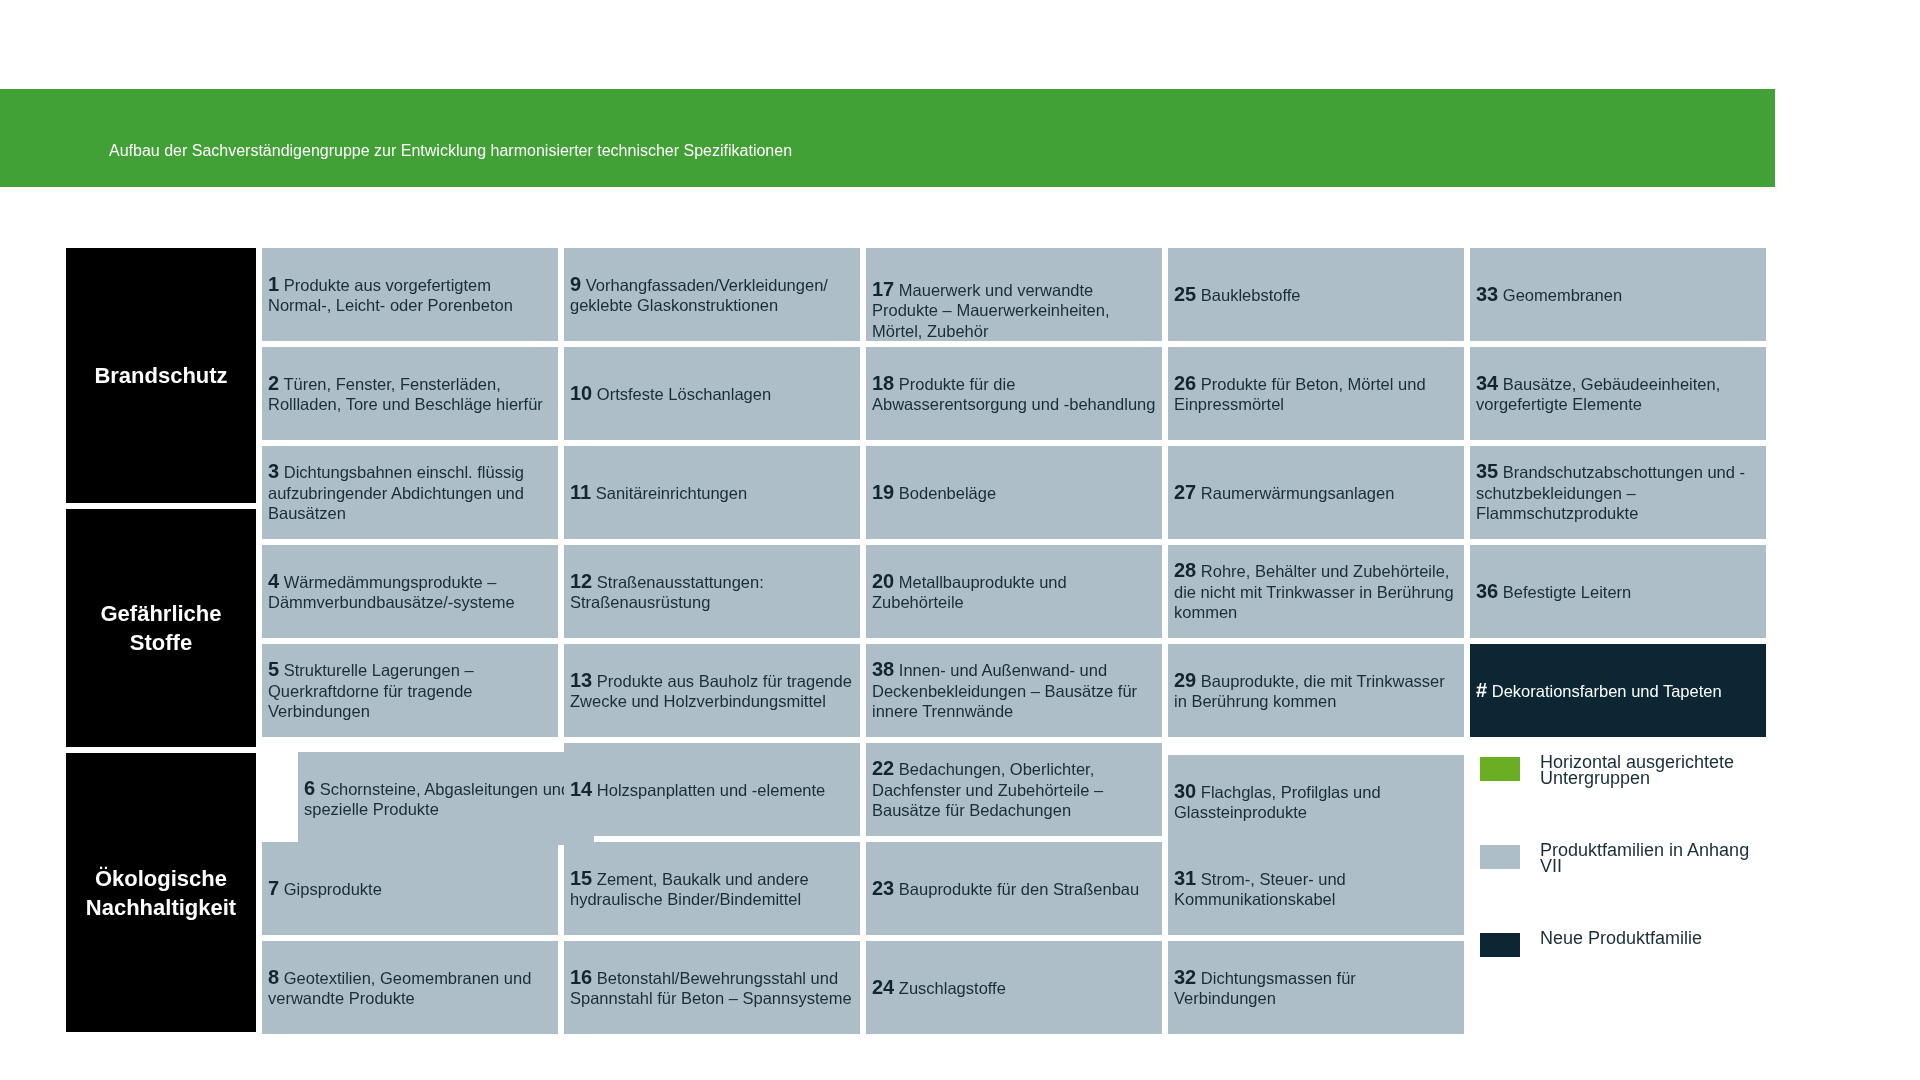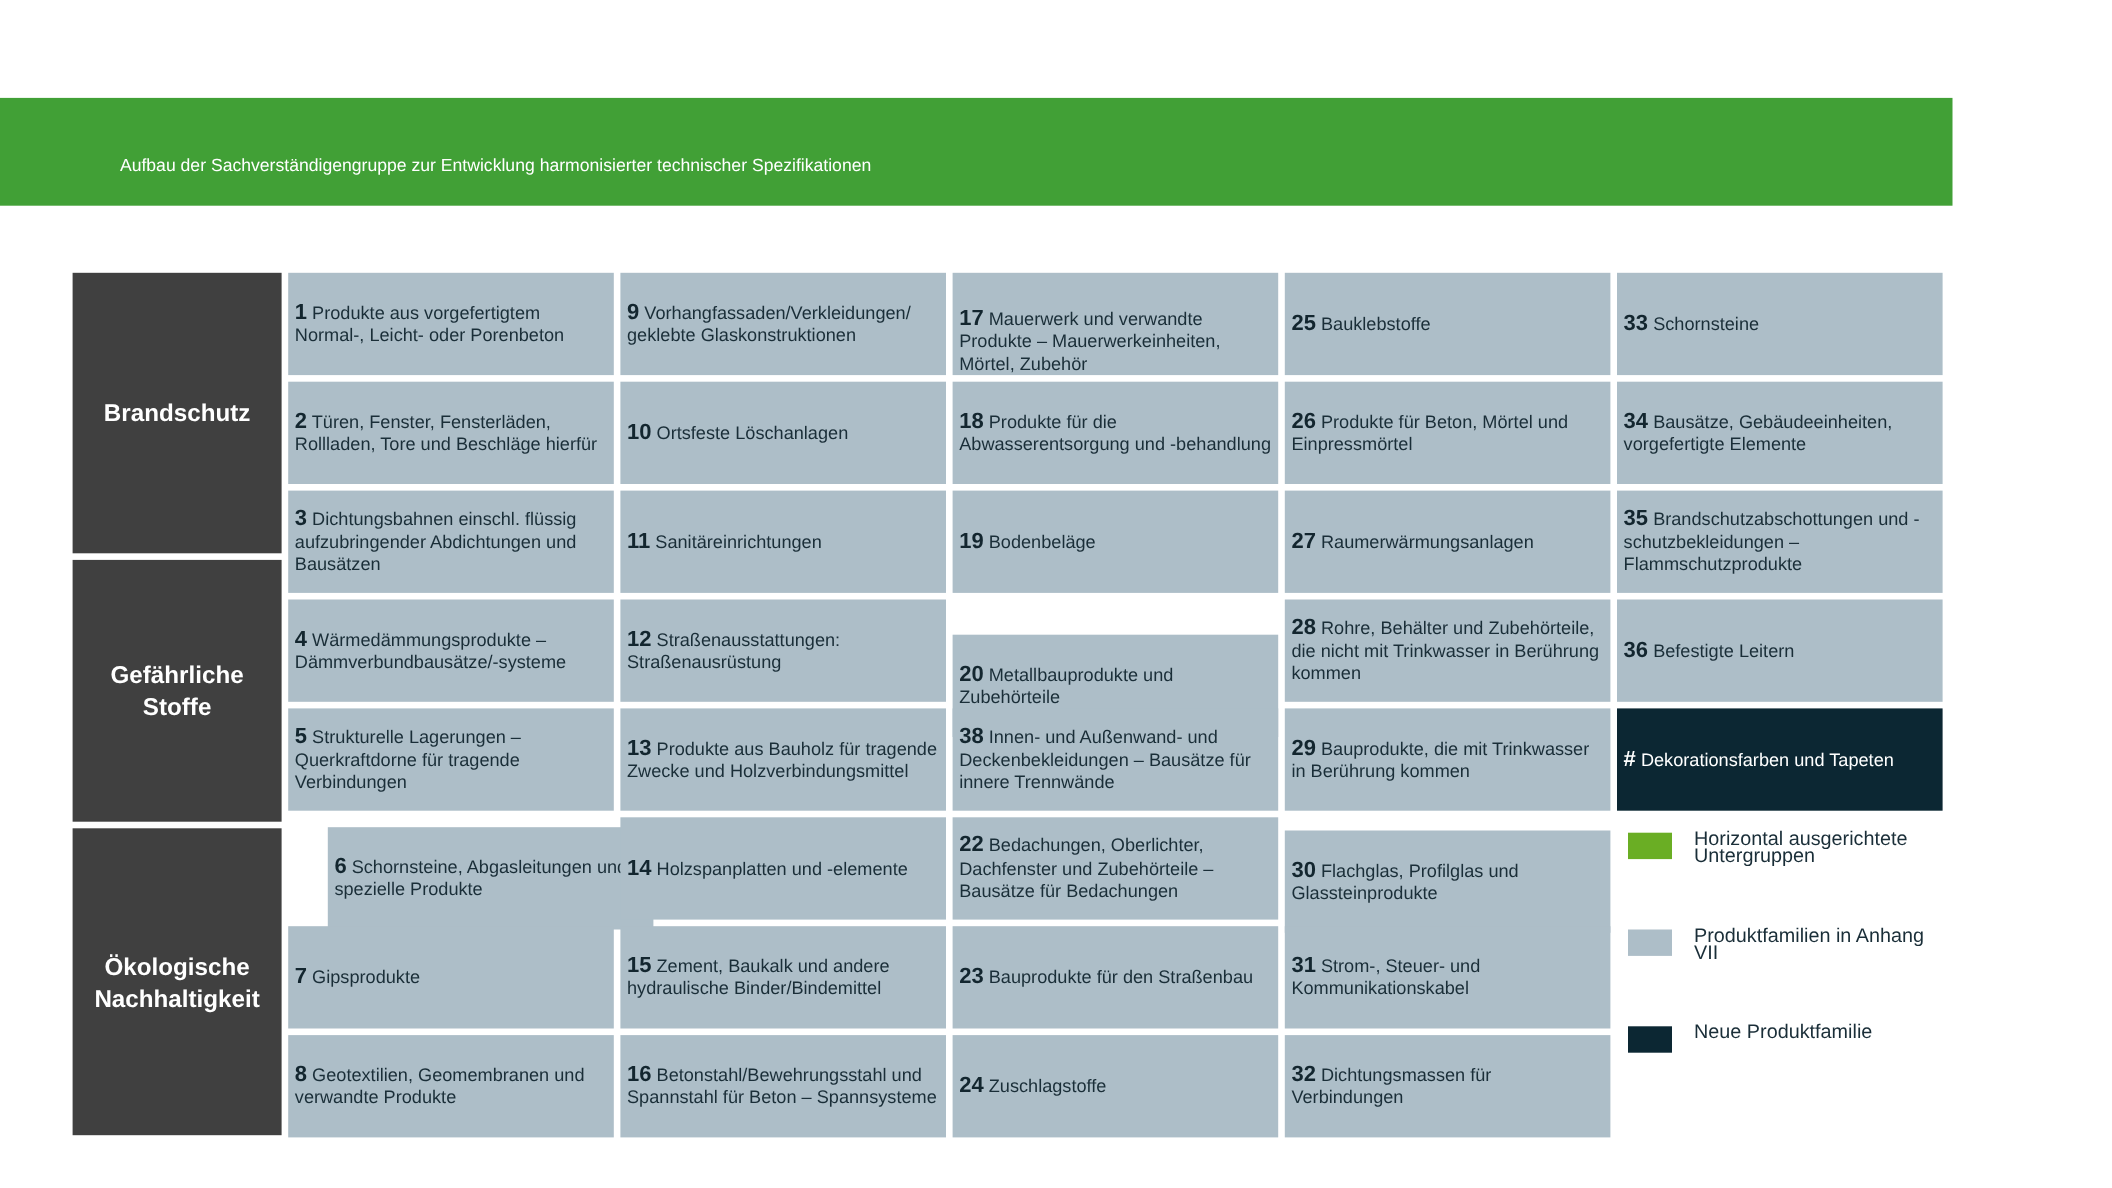--- a/index.html
+++ b/index.html
@@ -18,21 +18,21 @@
     font-weight: bold; font-size: 35px; color: #ffffff; letter-spacing: -0.2px;
     white-space: nowrap;
   }
   .header .subtitle {
     position: absolute; left: 109px; top: 53px;
     font-family: "Liberation Sans", sans-serif;
     font-size: 16px; color: #ffffff; white-space: nowrap;
   }
   .cat {
     position: absolute; left: 66px; width: 190px;
-    background: #404040; color: #ffffff;
+    background: #000000; color: #ffffff;
     display: flex; align-items: center; justify-content: center; text-align: center;
     font-family: "Liberation Sans", sans-serif; font-weight: bold; font-size: 22px; line-height: 29px;
   }
   .cell {
     position: absolute; width: 296px; height: 93px;
     background: #adbec8; color: #1a2e38;
     display: flex; align-items: center; box-sizing: border-box;
     padding: 0 6px 0 6px;
     font-family: "Liberation Sans", sans-serif; font-size: 16.5px; line-height: 20.5px;
   }
@@ -111,21 +111,21 @@
 
 <div class="cell" style="left:866px;top:248px;align-items:flex-end;">
     <div><span class="num">17</span> <span>Mauerwerk und verwandte Produkte – Mauerwerkeinheiten, Mörtel, Zubehör</span></div>
   </div>
 <div class="cell" style="left:866px;top:347px;">
     <div><span class="num">18</span> <span>Produkte für die Abwasserentsorgung und -behandlung</span></div>
   </div>
 <div class="cell" style="left:866px;top:446px;">
     <div><span class="num">19</span> <span>Bodenbeläge</span></div>
   </div>
-<div class="cell" style="left:866px;top:545px;margin-top:32px;">
+<div class="cell" style="left:866px;top:545px;">
     <div><span class="num">20</span> <span>Metallbauprodukte und Zubehörteile</span></div>
   </div>
 <div class="cell" style="left:866px;top:644px;">
     <div><span class="num">38</span> <span>Innen- und Außenwand- und Deckenbekleidungen – Bausätze für innere Trennwände</span></div>
   </div>
 <div class="cell" style="left:866px;top:743px;">
     <div><span class="num">22</span> <span>Bedachungen, Oberlichter, Dachfenster und Zubehörteile – Bausätze für Bedachungen</span></div>
   </div>
 <div class="cell" style="left:866px;top:842px;">
     <div><span class="num">23</span> <span>Bauprodukte für den Straßenbau</span></div>
@@ -153,21 +153,21 @@
     <div><span class="num">30</span> <span>Flachglas, Profilglas und Glassteinprodukte</span></div>
   </div>
 <div class="cell" style="left:1168px;top:842px;">
     <div><span class="num">31</span> <span>Strom-, Steuer- und Kommunikationskabel</span></div>
   </div>
 <div class="cell" style="left:1168px;top:941px;">
     <div><span class="num">32</span> <span>Dichtungsmassen für Verbindungen</span></div>
   </div>
 
 <div class="cell" style="left:1470px;top:248px;">
-    <div><span class="num">33</span> <span>Schornsteine</span></div>
+    <div><span class="num">33</span> <span>Geomembranen</span></div>
   </div>
 <div class="cell" style="left:1470px;top:347px;">
     <div><span class="num">34</span> <span>Bausätze, Gebäudeeinheiten, vorgefertigte Elemente</span></div>
   </div>
 <div class="cell" style="left:1470px;top:446px;">
     <div><span class="num">35</span> <span>Brandschutzabschottungen und -schutzbekleidungen – Flammschutzprodukte</span></div>
   </div>
 <div class="cell" style="left:1470px;top:545px;">
     <div><span class="num">36</span> <span>Befestigte Leitern</span></div>
   </div>

